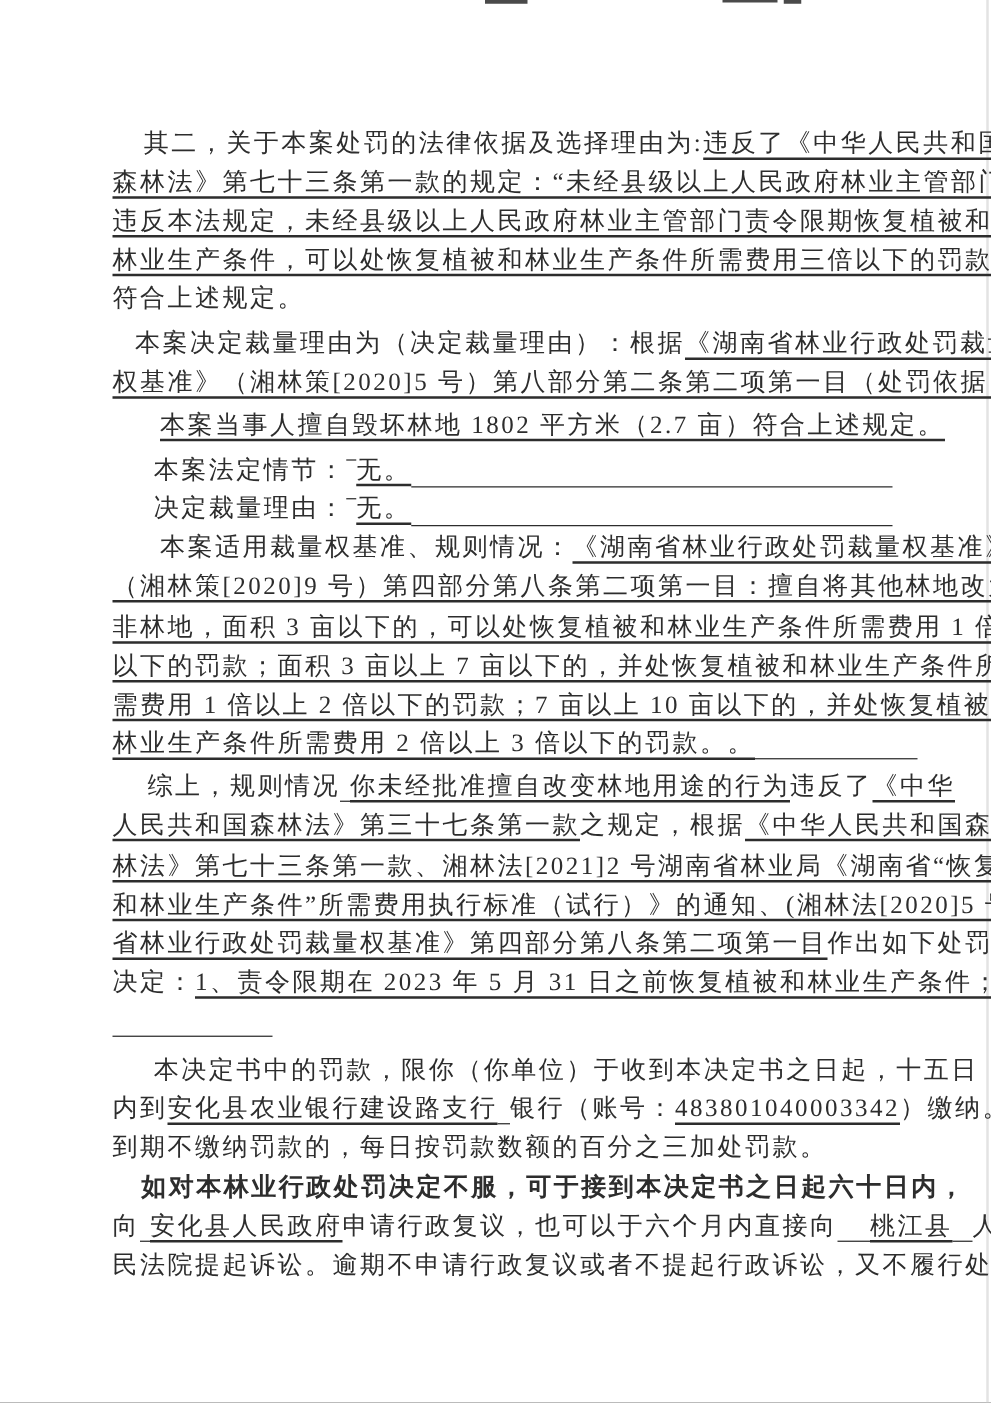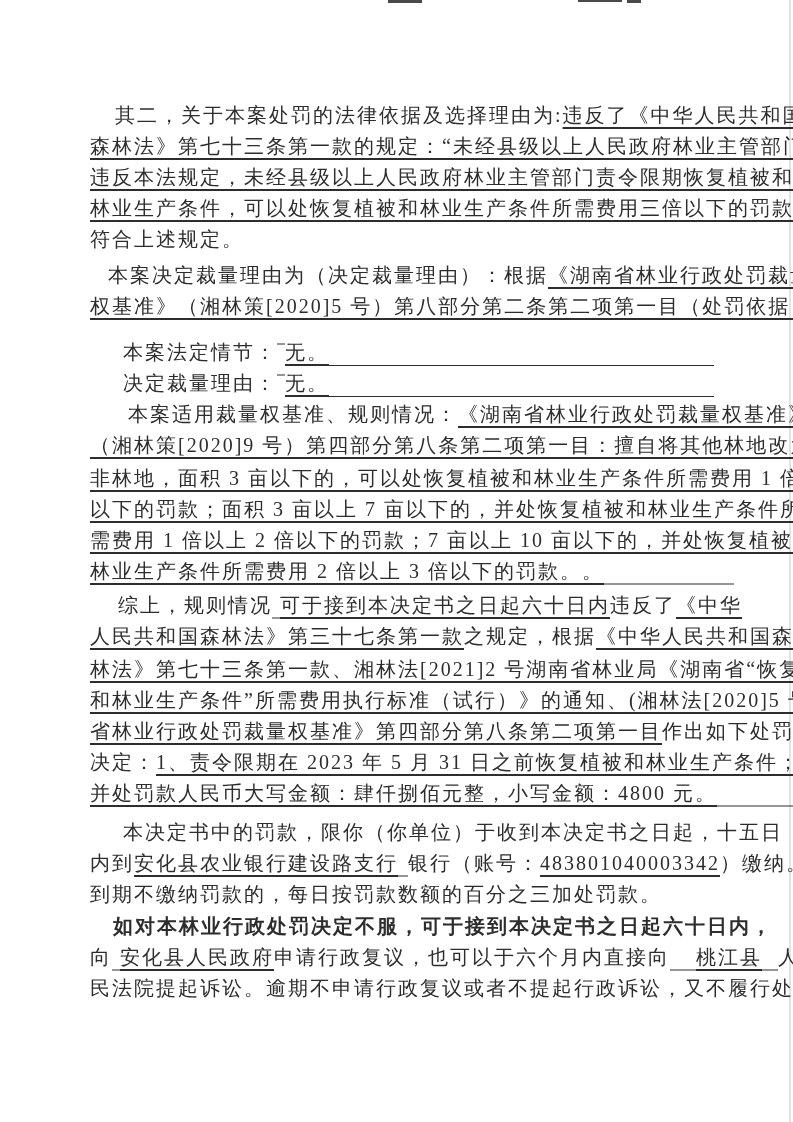--- a/index.html
+++ b/index.html
@@ -59,45 +59,46 @@
   <div class="artifact a3"></div>
   <div class="edge"></div>
   <div class="doc" id="doc">
       <div class="line" style="padding-left: 25px;"><span>其二，关于本案处罚的法律依据及选择理由为:</span><span class="u">违反了《中华人民共和国</span></div>
       <div class="line"><span class="u">森林法》第七十三条第一款的规定：“未经县级以上人民政府林业主管部门</span></div>
       <div class="line"><span class="u">违反本法规定，未经县级以上人民政府林业主管部门责令限期恢复植被和</span></div>
       <div class="line"><span class="u">林业生产条件，可以处恢复植被和林业生产条件所需费用三倍以下的罚款。”</span></div>
       <div class="line"><span>符合上述规定。</span></div>
       <div class="line" style="margin-top: 5px; padding-left: 18px;"><span>本案决定裁量理由为（决定裁量理由）：根据</span><span class="u">《湖南省林业行政处罚裁量</span></div>
       <div class="line"><span class="u">权基准》（湘林策[2020]5 号）第八部分第二条第二项第一目（处罚依据）</span></div>
-      <div class="line flex" style="margin-top: 15px; padding-left: 33px;">
+      <div class="line" style="margin-top: 3px; padding-left: 38px;"><span class="u">本案当事人擅自毁坏林地 1802 平方米（2.7 亩）符合上述规定。</span></div>
+      <div class="line flex" style="margin-top: 5px; padding-left: 33px;">
         <span>本案法定情节：</span>
         <span class="fill" style="width: 8px;"></span>
         <span class="u">无。</span>
         <span class="fillflex"></span>
       </div>
       <div class="line flex" style="padding-left: 33px;">
         <span>决定裁量理由：</span>
         <span class="fill" style="width: 8px;"></span>
         <span class="u">无。</span>
         <span class="fillflex"></span>
       </div>
       <div class="line" style="padding-left: 38px;"><span>本案适用裁量权基准、规则情况：</span><span class="u">《湖南省林业行政处罚裁量权基准》</span></div>
       <div class="line"><span class="u">（湘林策[2020]9 号）第四部分第八条第二项第一目：擅自将其他林地改为</span></div>
       <div class="line" style="margin-top: 2px;"><span class="u">非林地，面积 3 亩以下的，可以处恢复植被和林业生产条件所需费用 1 倍</span></div>
       <div class="line"><span class="u">以下的罚款；面积 3 亩以上 7 亩以下的，并处恢复植被和林业生产条件所</span></div>
       <div class="line"><span class="u">需费用 1 倍以上 2 倍以下的罚款；7 亩以上 10 亩以下的，并处恢复植被和</span></div>
       <div class="line"><span class="u">林业生产条件所需费用 2 倍以上 3 倍以下的罚款。。</span><span class="fill" style="width: 130px;"></span></div>
-      <div class="line" style="margin-top: 3px; padding-left: 28px;"><span>综上，规则情况</span><span class="fill" style="width: 8px;"></span><span class="u">可于接到本决定书之日起六十日内</span><span>违反了</span><span class="u">《中华</span></div>
+      <div class="line" style="margin-top: 3px; padding-left: 28px;"><span>综上，规则情况</span><span class="fill" style="width: 8px;"></span><span class="u">你未经批准擅自改变林地用途的行为</span><span>违反了</span><span class="u">《中华</span></div>
       <div class="line"><span class="u">人民共和国森林法》第三十七条第一款</span><span>之规定，根据</span><span class="u">《中华人民共和国森</span></div>
       <div class="line" style="margin-top: 2px;"><span class="u">林法》第七十三条第一款、湘林法[2021]2 号湖南省林业局《湖南省“恢复植被</span></div>
       <div class="line"><span class="u">和林业生产条件”所需费用执行标准（试行）》的通知、(湘林法[2020]5 号)《湖南</span></div>
       <div class="line"><span class="u">省林业行政处罚裁量权基准》第四部分第八条第二项第一目</span><span>作出如下处罚</span></div>
       <div class="line"><span>决定：</span><span class="u">1、责令限期在 2023 年 5 月 31 日之前恢复植被和林业生产条件；2、</span></div>
-      <div class="line"><span class="u">并处罚款人民币大写金额：肆仟捌佰元整，小写金额：4800 元。</span><span class="fill" style="width: 128px;"></span></div>
+      <div class="line"><span class="fill" style="width: 128px;"></span></div>
       <div class="line" style="margin-top: 8px; padding-left: 33px;"><span>本决定书中的罚款，限你（你单位）于收到本决定书之日起，十五日</span></div>
       <div class="line"><span>内到</span><span class="u">安化县农业银行建设路支行</span><span class="fill" style="width: 10px;"></span><span>银行（账号：</span><span class="u">483801040003342</span><span>）缴纳。</span></div>
       <div class="line"><span>到期不缴纳罚款的，每日按罚款数额的百分之三加处罚款。</span></div>
       <div class="line" style="margin-top: 1px; padding-left: 23px; font-weight: bold;"><span>如对本林业行政处罚决定不服，可于接到本决定书之日起六十日内，</span></div>
       <div class="line"><span>向</span><span class="fill" style="width: 8px;"></span><span class="u">安化县人民政府</span><span>申请行政复议，也可以于六个月内直接向</span><span class="fill" style="width: 26px;"></span><span class="u">桃江县</span><span class="fill" style="width: 16px;"></span><span>人</span></div>
       <div class="line"><span>民法院提起诉讼。逾期不申请行政复议或者不提起行政诉讼，又不履行处</span></div>
     </div>
 </div>
 
 </body></html>

